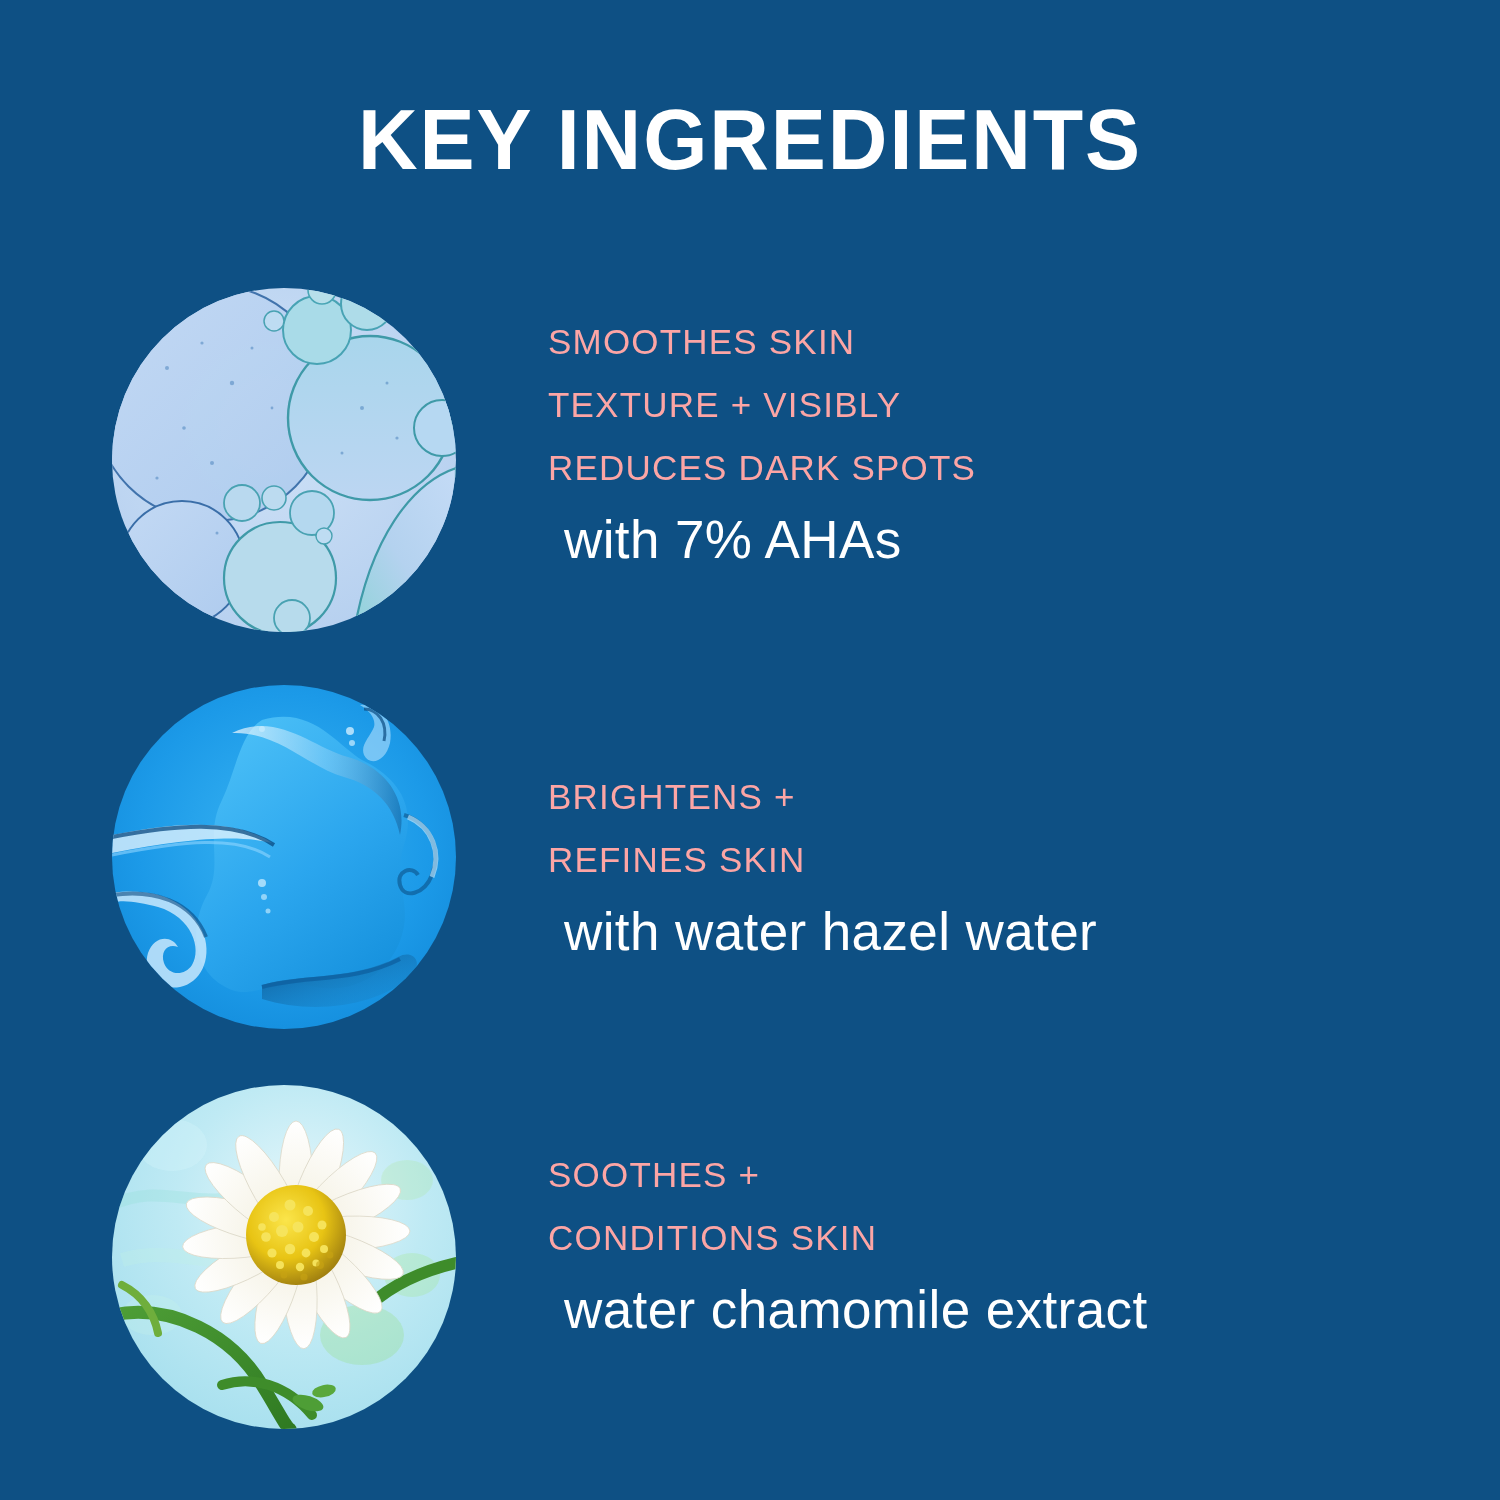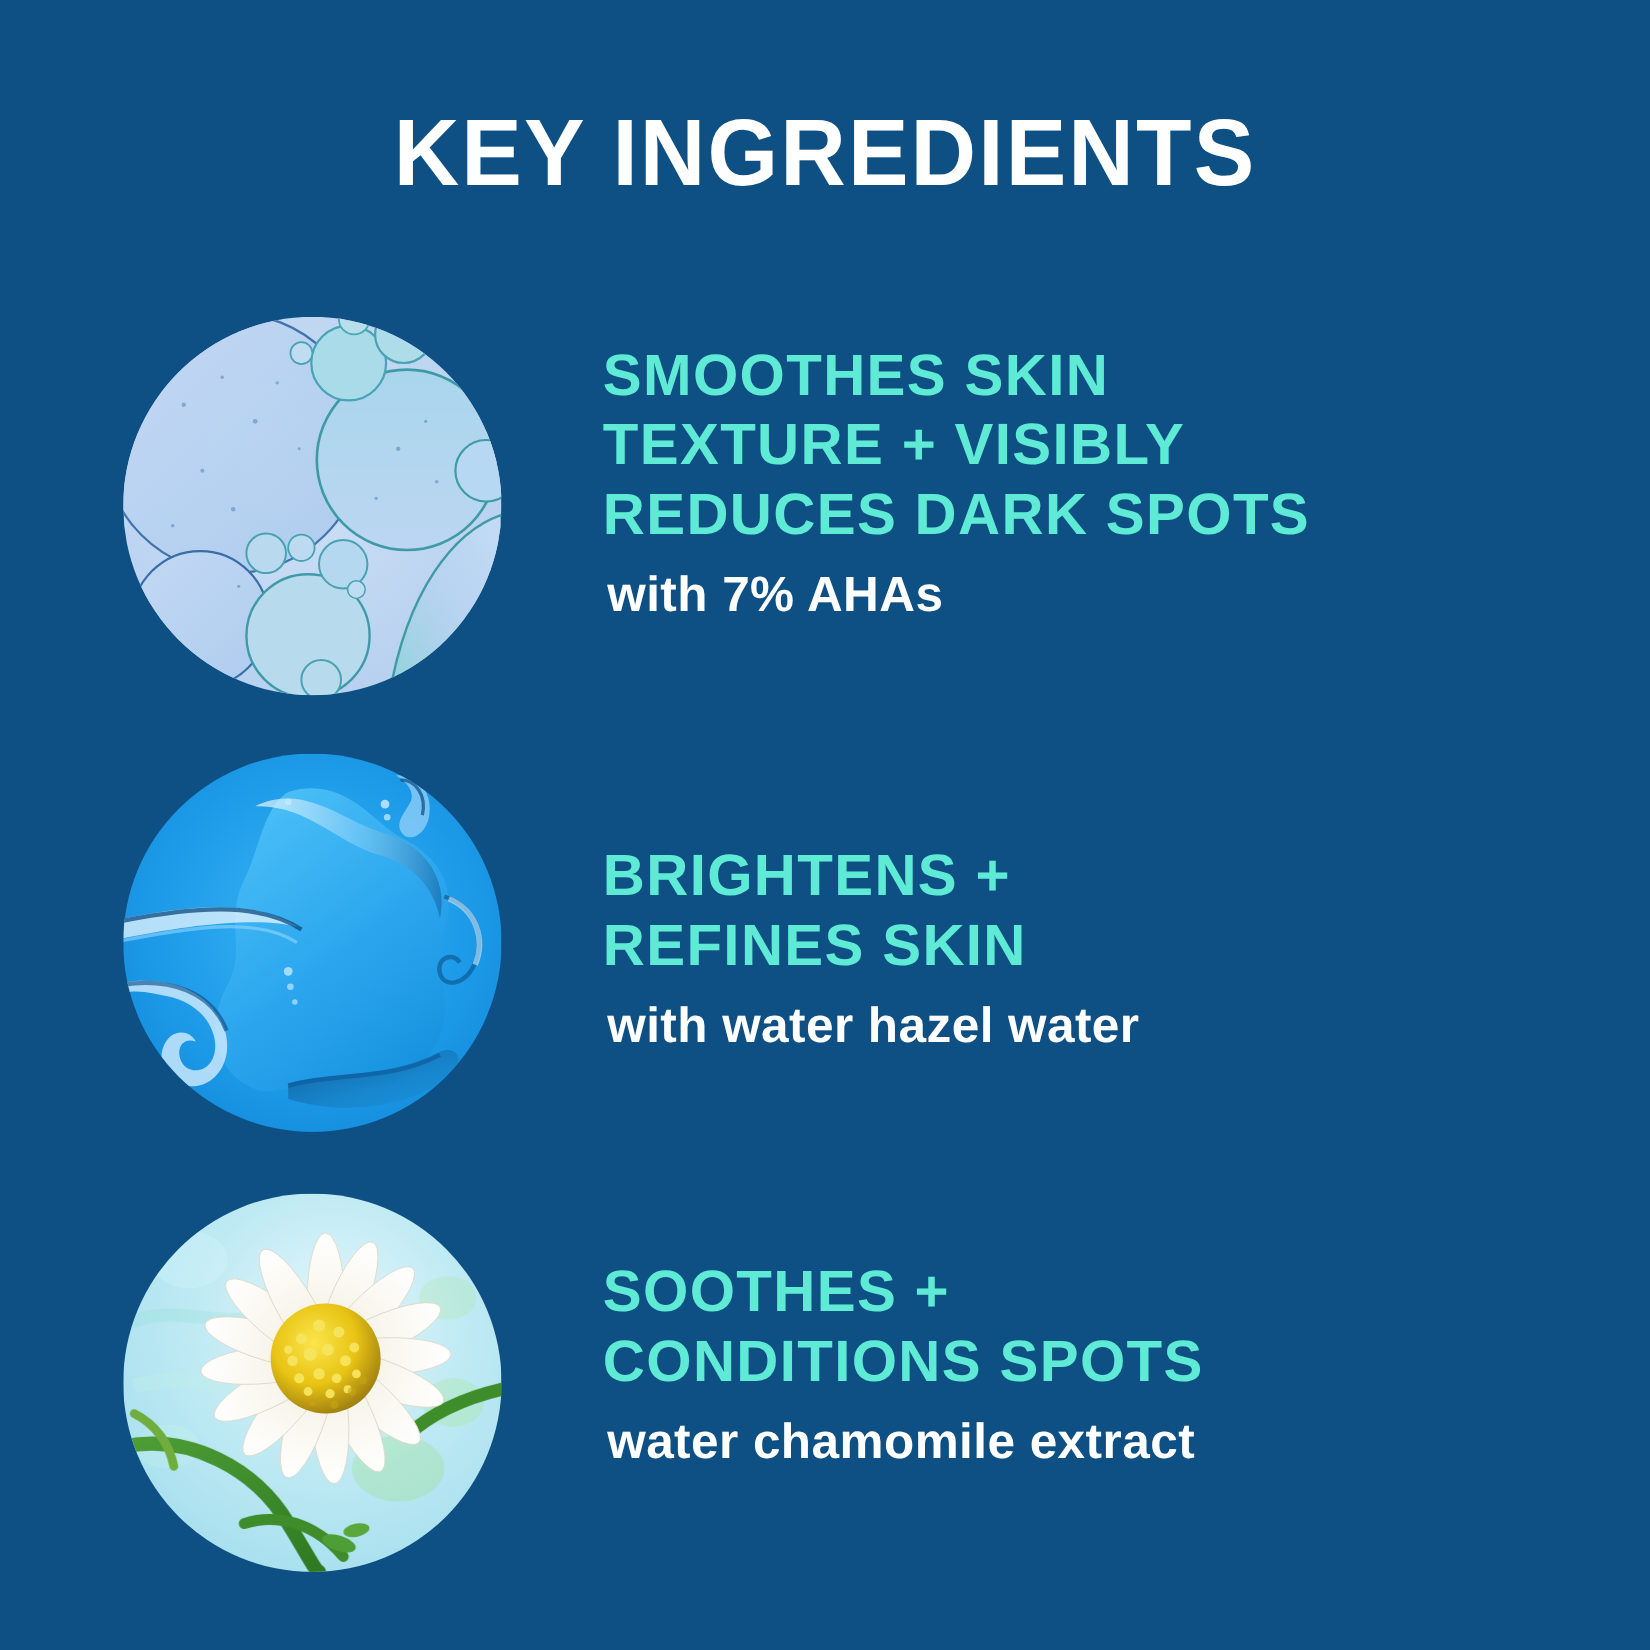--- a/index.html
+++ b/index.html
@@ -64,38 +64,38 @@
   .copy {
     position: absolute;
     left: 548px;
     width: 820px;
   }
   #row-0 .copy { top: 22px; }
   #row-1 .copy { top: 80px; }
   #row-2 .copy { top: 58px; }
 
   .headline {
-    color: #5eead4;
+    color: #fca5a5;
     font-family: "Liberation Sans", sans-serif;
-    font-weight: bold;
-    font-size: 53px;
+    font-weight: normal;
+    font-size: 35px;
     line-height: 63px;
     letter-spacing: 1.2px;
     margin: 0;
     white-space: pre-line;
   }
 
   .subline {
     color: #ffffff;
     font-family: "Liberation Sans", sans-serif;
-    font-weight: bold;
-    font-size: 45px;
+    font-weight: normal;
+    font-size: 53px;
     line-height: 58px;
     letter-spacing: 0.4px;
-    margin: 12px 0 0 4px;
+    margin: 12px 0 0 16px;
   }
 </style>
 </head>
 <body>
 
 <div class="page">
 
   <div class="page-title">KEY INGREDIENTS</div>
 
   <div class="ingredient-row" id="row-0">
@@ -333,18 +333,18 @@
               <circle cx="8" cy="42" r="3.6"></circle>
             <circle cx="-12" cy="40" r="3.4"></circle>
               <circle cx="34" cy="20" r="3.4"></circle>
           </g>
         </g>
       </svg>
     </div>
 
     <div class="copy">
       <div class="headline">SOOTHES +
-CONDITIONS SPOTS</div>
+CONDITIONS SKIN</div>
       <div class="subline">water chamomile extract</div>
     </div>
   </div>
 
 </div>
 
 </body></html>

